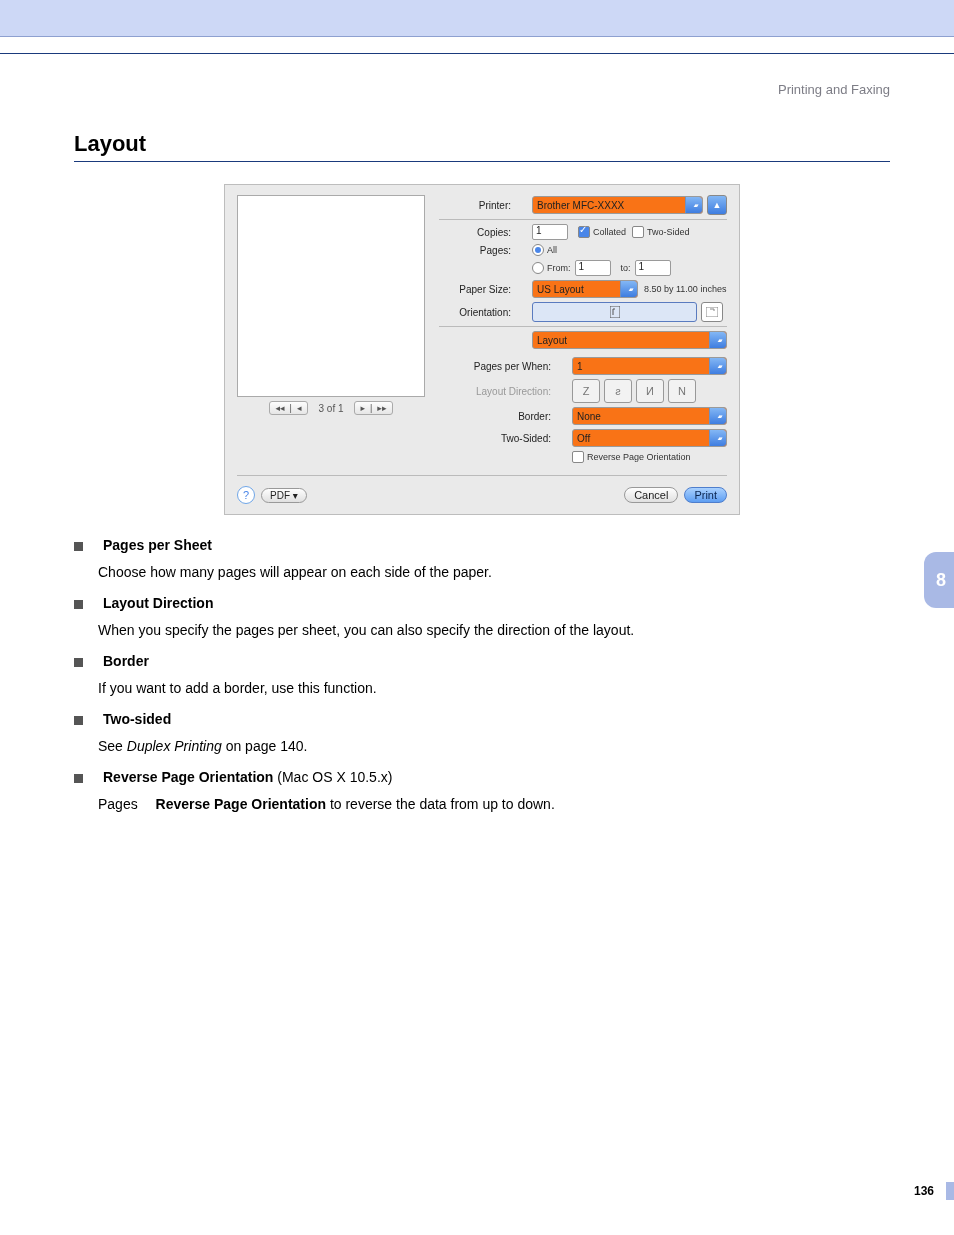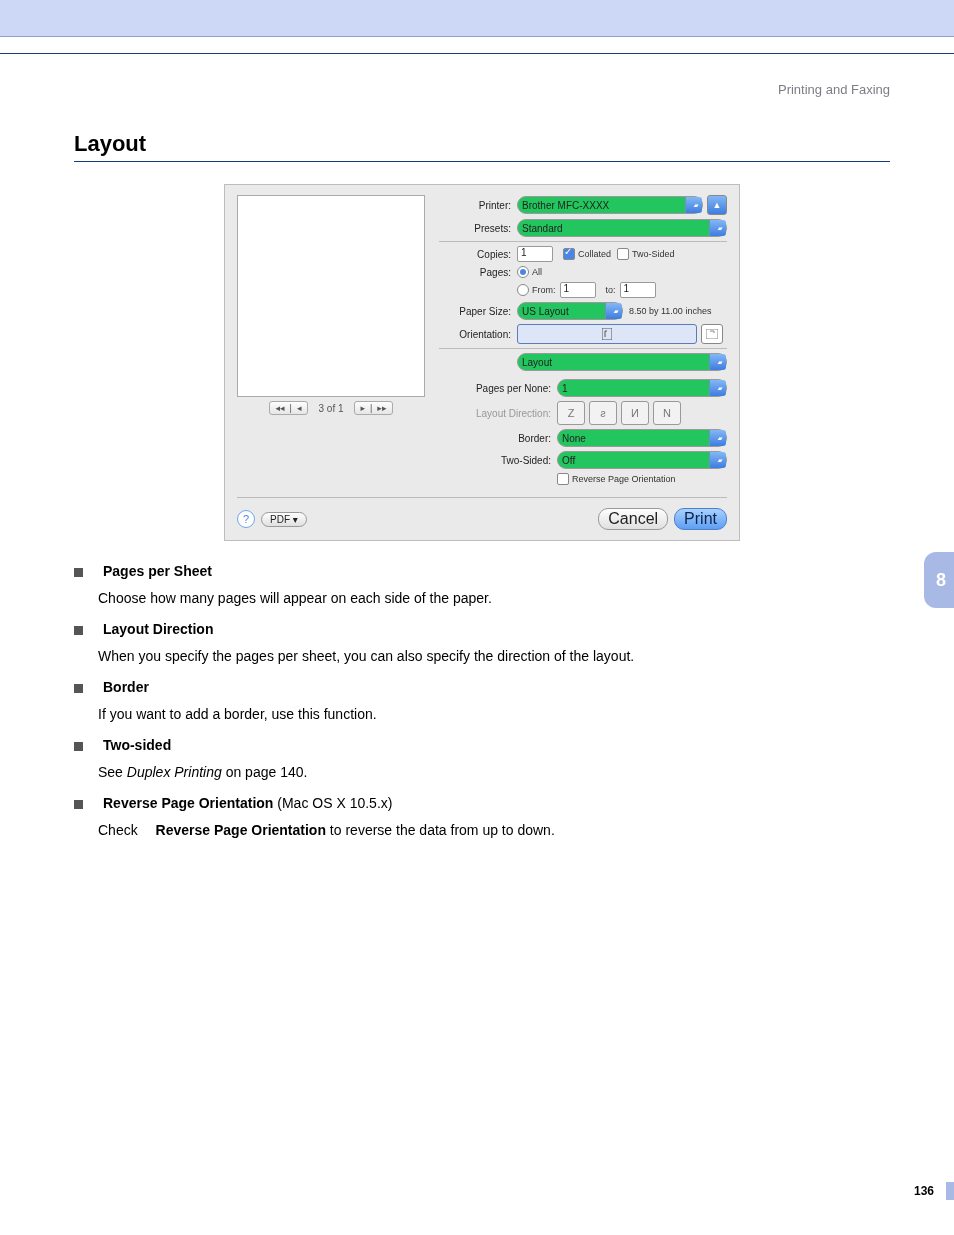--- a/index.html
+++ b/index.html
@@ -84,30 +84,30 @@
   }
   .row {
     display: flex;
     align-items: center;
     margin-bottom: 4px;
   }
   .lbl {
     width: 72px;
     flex-shrink:0;
     text-align: right;
-    padding-right: 6px;
+    padding-right: 21px;
     color: #222;
   }
   .sel {
     flex: 1;
     display: flex;
     align-items: center;
-    background: #22c55e;
+    background: #f97316;
     border: 1px solid #9a9a9a;
-    border-radius: 9px;
+    border-radius: 3px;
     height: 16px;
     padding: 0 4px;
     position: relative;
     font-size: 10px;
   }
   .sel .cap {
     position: absolute;
     right: 0; top:0; bottom:0;
     width: 16px;
     background: linear-gradient(#83b7f5,#3e7de0);
@@ -143,21 +143,21 @@
   }
   .oricon.sel{background:#dce6f6;border-color:#5a7bbf;}
   .layicon{
     width:26px;height:22px;border:1px solid #999;border-radius:3px;background:#f2f2f2;margin-right:4px;
     display:inline-flex;align-items:center;justify-content:center;font-size:11px;color:#777;
   }
   .gray{color:#999;}
   .bottombar{display:flex;justify-content:space-between;align-items:center;margin-top:10px;}
   .helpc{width:16px;height:16px;border-radius:50%;border:1px solid #6fa6e8;color:#4a86e8;font-size:11px;display:flex;align-items:center;justify-content:center;background:#fff;}
   .pillbtn{
-    border:1px solid #999;border-radius:10px;padding:1px 9px;font-size:16px;background:linear-gradient(#fefefe,#e0e0e0);
+    border:1px solid #999;border-radius:10px;padding:1px 9px;font-size:11px;background:linear-gradient(#fefefe,#e0e0e0);
   }
   .pillbtn.blue{background:linear-gradient(#a9d1ff,#5e9ef2);border-color:#4f7ecc;color:#0a2550;}
   .pdfbtn{border:1px solid #999;border-radius:10px;padding:1px 8px;font-size:10px;background:linear-gradient(#fefefe,#e0e0e0);}
   
   .descs{font-size:14px;line-height:1.5;}
   .descs .item{margin-bottom:6px;}
   .descs .sqb{display:inline-block;width:9px;height:9px;background:#555;margin-right:6px;vertical-align:middle;}
   .descs b{font-weight:bold;padding-left:14px;}
   .descs .sub{margin:4px 0 10px 24px;}
   .descs .it{font-style:italic;}
@@ -205,27 +205,20 @@
       </div>
       <div class="rightcol">
         <div class="row">
           <span class="lbl">Printer:</span>
           <span class="sel">
             <span>Brother MFC-XXXX</span>
               <span class="cap"></span>
           </span>
           <span class="sq">▲</span>
         </div>
-        <div class="row">
-          <span class="lbl">Presets:</span>
-          <span class="sel">
-            <span>Standard</span>
-              <span class="cap"></span>
-          </span>
-        </div>
         <div class="hr"></div>
         <div class="row">
           <span class="lbl">Copies:</span>
           <span class="inp" style="width:28px">1</span>
           <span style="width:10px"></span>
           <span class="chk on"></span>
           <span class="mini">Collated</span>
           <span style="width:6px"></span>
           <span class="chk"></span>
           <span class="mini">Two-Sided</span>
@@ -272,21 +265,21 @@
         <div class="hr"></div>
         <div class="row">
           <span class="lbl"></span>
           <span class="sel">
             <span>Layout</span>
               <span class="cap"></span>
           </span>
         </div>
         <div style="height:4px"></div>
         <div class="row">
-          <span class="lbl" style="width:112px">Pages per None:</span>
+          <span class="lbl" style="width:112px">Pages per When:</span>
           <span class="sel">
             <span>1</span>
               <span class="cap"></span>
           </span>
         </div>
         <div class="row">
           <span class="lbl gray" style="width:112px">Layout Direction:</span>
           <span class="layicon">Z</span>
           <span class="layicon">ƨ</span>
           <span class="layicon">И</span>
@@ -336,21 +329,21 @@
     <div class="item"><span class="sqb"></span><b>Border</b></div>
     <div class="sub">If you want to add a border, use this function.</div>
 
     <div class="item"><span class="sqb"></span><b>Two-sided</b></div>
     <div class="sub">
       <span>See </span><span class="it">Duplex Printing</span><span> on page 140.</span>
     </div>
 
     <div class="item"><span class="sqb"></span><b>Reverse Page Orientation</b><span> (Mac OS X 10.5.x)</span></div>
     <div class="sub">
-      <span>Check </span><b>Reverse Page Orientation</b><span> to reverse the data from up to down.</span>
+      <span>Pages </span><b>Reverse Page Orientation</b><span> to reverse the data from up to down.</span>
     </div>
   </div>
 
   <div class="sidetab shadow"></div>
   <div class="sidetab">8</div>
 
   <div class="pagefoot">136</div>
 </div>
 
 </body></html>

